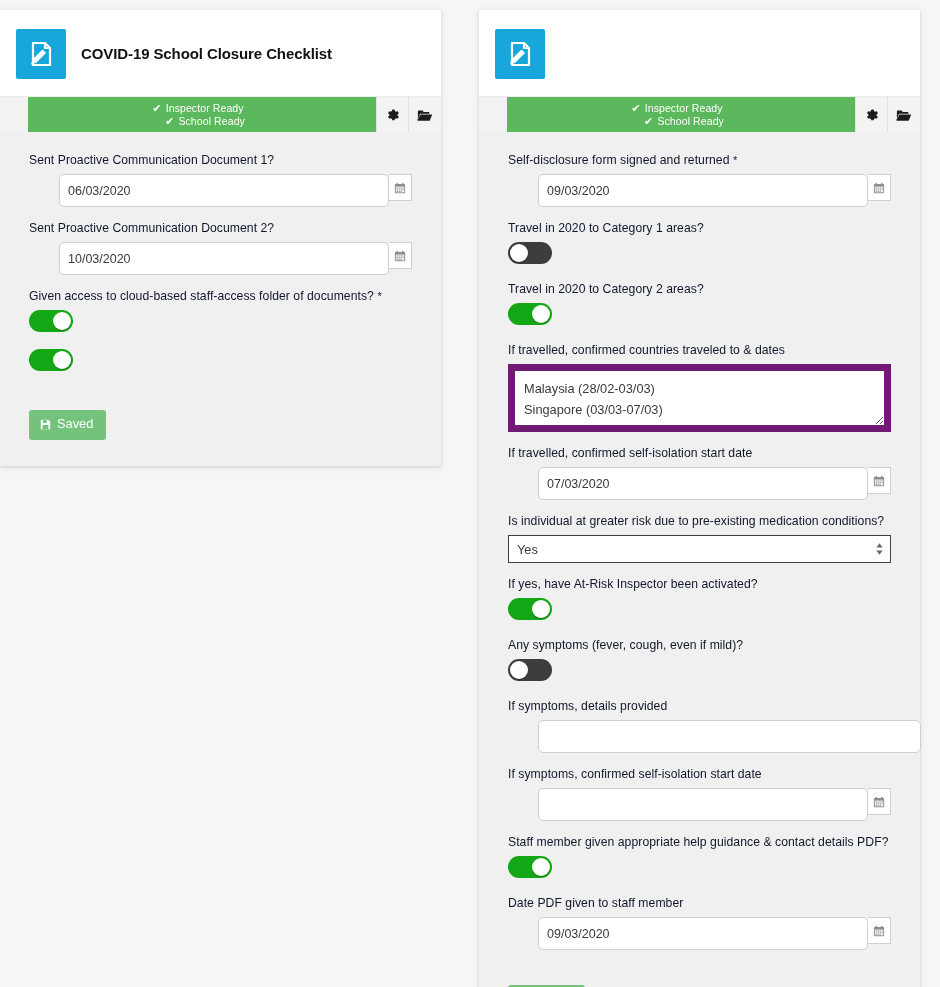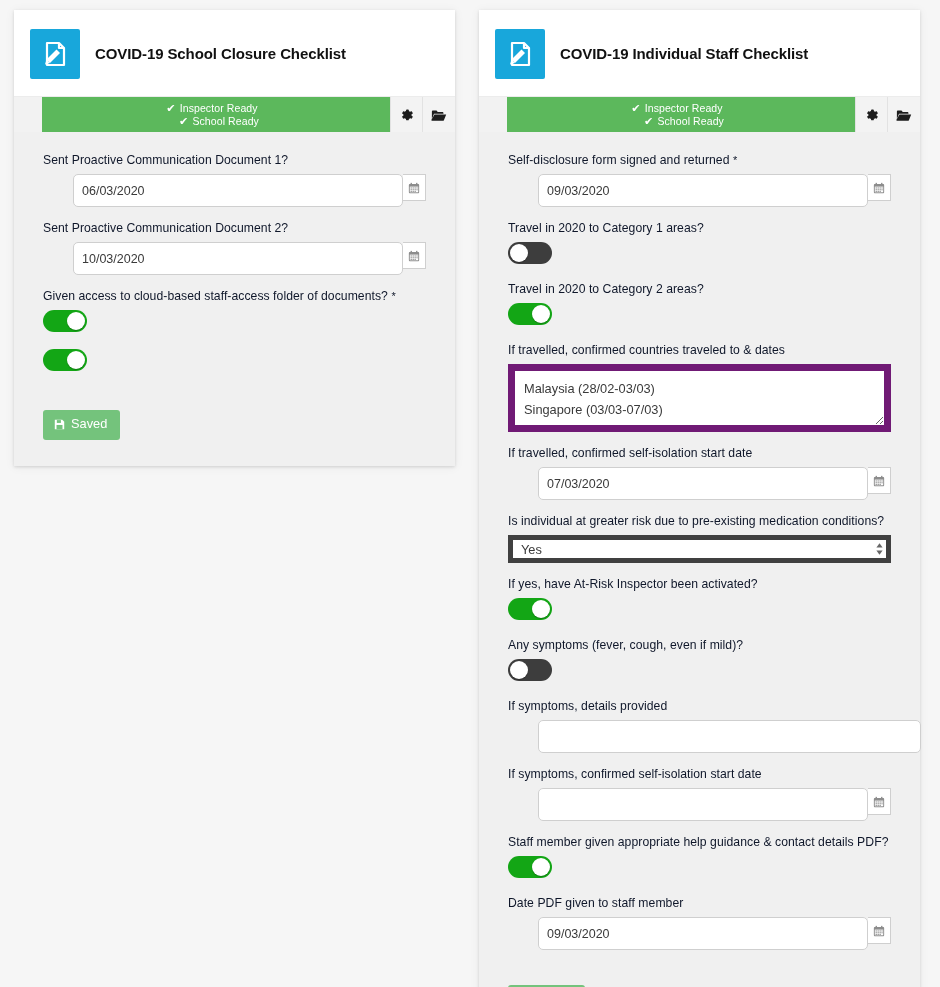--- a/index.html
+++ b/index.html
@@ -16,21 +16,21 @@
     background: #f6f6f6;
     overflow: hidden;
   }
 
   
   .panel {
     position: absolute;
     background: #ffffff;
     box-shadow: 0 1px 3px rgba(0,0,0,0.13), 0 1px 10px rgba(0,0,0,0.06);
   }
-  #panel-left  { left: 14px;  top: 10px; width: 441px; }
+  #panel-left  { left: 0;  top: 10px; width: 441px; }
   #panel-right { left: 479px; top: 10px; width: 441px; }
 
   
   .panel-head {
     display: flex;
     align-items: center;
     padding: 13px 16px 12px 16px;
     background: #fff;
     height: 86px;
   }
@@ -145,21 +145,21 @@
     border-radius: 0;
   }
   #comments-textarea { height: 68px; }
   #travel-textarea  { height: 68px; }
 
   
   .select-wrap { position: relative; width: 100%; }
   select.select-input {
     width: 100%;
     height: 28px;
-    border: 5px solid #404040;
+    border: 1px solid #404040;
     background: #fff;
     font-family: "Liberation Sans", sans-serif;
     font-size: 12.8px;
     color: #3a3a3a;
     padding: 0 22px 0 8px;
     outline: none;
     -webkit-appearance: none;
     appearance: none;
     border-radius: 0;
   }
@@ -357,21 +357,20 @@
 
     <div class="panel-head">
       <div class="app-icon" style="background:#18a7db;">
         <svg width="32" height="32" viewBox="0 0 32 32" aria-hidden="true">
           <path d="M8 5 h12 l5 5 v17 h-17 z" fill="none" stroke="#ffffff" stroke-width="2.2" stroke-linejoin="round"></path>
           <path d="M20 5 v5 h5" fill="none" stroke="#ffffff" stroke-width="2.2" stroke-linejoin="round"></path>
           <path d="M7.5 21.5 l10-10 l3.5 3.5 l-10 10 z" fill="#ffffff"></path>
           <path d="M7.5 21.5 l-1.5 5 l5 -1.5 z" fill="#ffffff"></path>
         </svg>
       </div>
-      <div class="panel-title">COVID-19 Individual Staff Checklist</div>
     </div>
 
     <div class="status-strip">
       <div class="status-flags">
         <div class="status-flag">
           <span class="tick">✔</span><span>Inspector Ready</span>
         </div>
         <div class="status-flag second">
           <span class="tick">✔</span><span>School Ready</span>
         </div>

